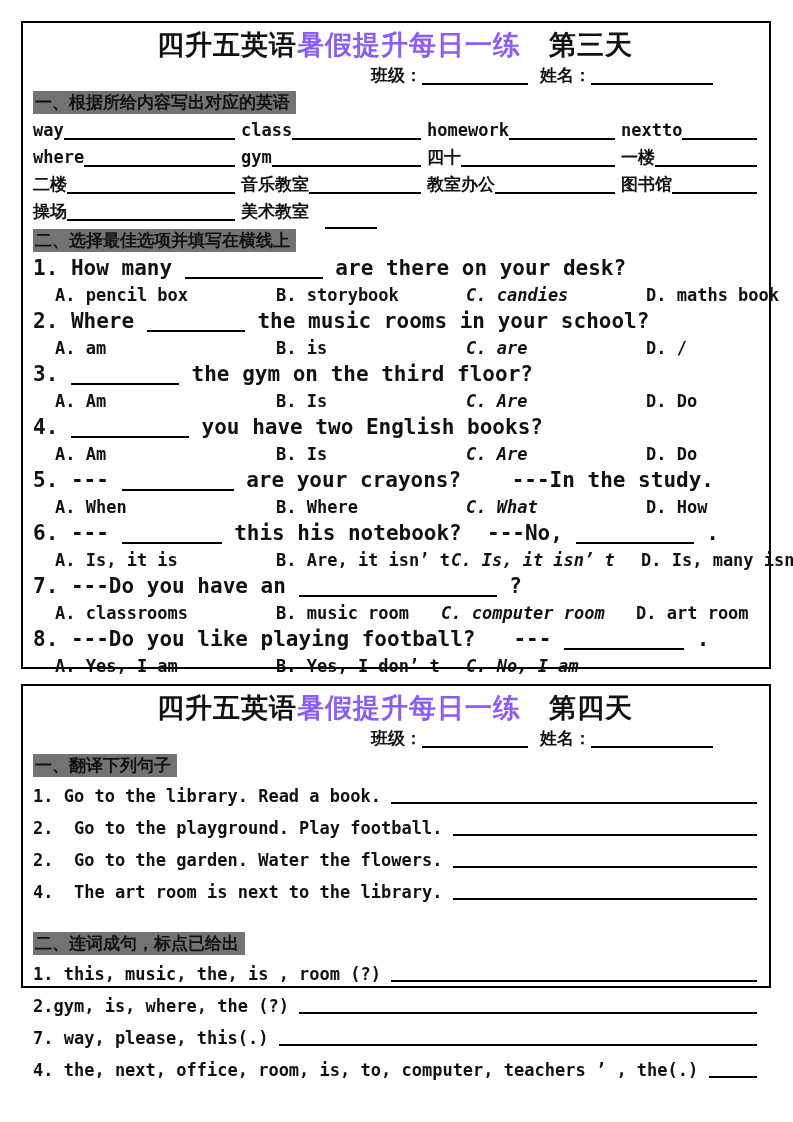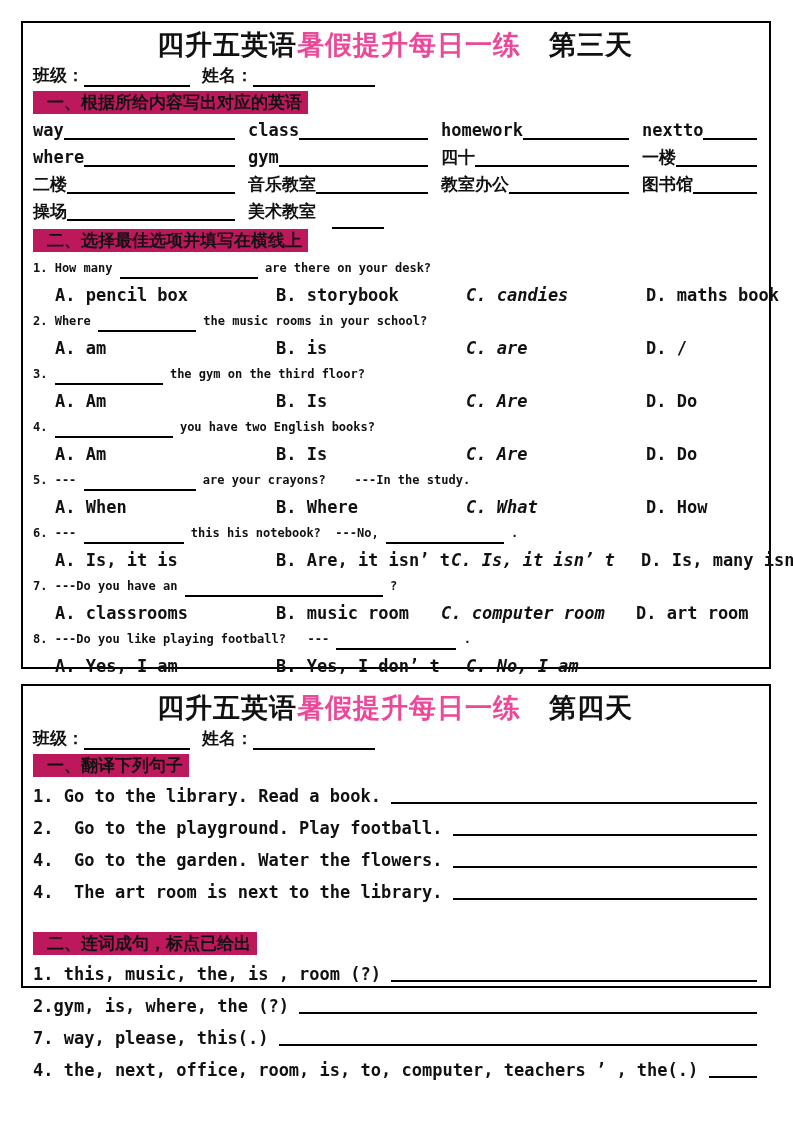--- a/index.html
+++ b/index.html
@@ -24,52 +24,53 @@
   .page1{top:21px;height:648px;}
   .page2{top:684px;height:304px;}
 
   .title{
     text-align:center;
     font-size:27px;
     line-height:36px;
     letter-spacing:1px;
     white-space:pre;
   }
-  .red{color:#ec4899;}
+  .red{color:#8b5cf6;}
   .title-gap{display:inline-block;width:28px;}
 
   .idline{
     display:flex;
-    align-items:flex-end;
+    align-items:center;
     font-size:17px;
     line-height:24px;
+    margin-left:338px;
     margin-top:0;
     white-space:pre;
   }
   .idline .blank{margin-right:12px;}
 
   .secthead{margin:3px 0 2px 0;font-size:17px;line-height:25px;}
-  .hl{background:#be185d;padding:1px 6px 2px 14px;}
+  .hl{background:#737373;padding:1px 6px 2px 2px;}
 
   .blank{
     display:inline-block;
     border-bottom:2px solid #000000;
     height:17px;
     vertical-align:bottom;
   }
   .grow{flex:1 1 auto;}
 
   
-  .vocab{display:grid;grid-template-columns:202px 180px 188px 1fr;column-gap:13px;font-size:17px;}
+  .vocab{display:grid;grid-template-columns:202px 180px 188px 1fr;column-gap:6px;font-size:17px;}
   .vcell{display:flex;align-items:flex-end;line-height:27px;white-space:pre;}
   .vcell .blank{flex:1 1 auto;margin-bottom:4px;}
   .vcell.short-drop .blank{flex:0 0 52px;margin-left:16px;margin-bottom:-4px;}
 
   
-  .qline{display:flex;align-items:flex-end;font-size:12px;line-height:26.5px;white-space:pre;}
+  .qline{display:flex;align-items:flex-end;font-size:21px;line-height:26.5px;white-space:pre;}
   .qline .blank{margin-bottom:3px;}
   .opts{display:flex;font-size:17px;line-height:26.5px;padding-left:22px;white-space:pre;}
   .opt1{flex:0 0 185px;}
   .opt2{flex:0 0 190px;margin-left:36px;}
   .opt3{flex:0 0 180px;font-style:italic;}
   .opt4{flex:1 1 auto;}
 
   
   .sline{display:flex;align-items:center;font-size:17px;line-height:32px;white-space:pre;}
   .sline .blank{margin-bottom:4px;}
@@ -145,21 +146,21 @@
 
     <div class="idline">
       <span>班级：</span><span class="blank" style="width:106px"></span>
       <span>姓名：</span><span class="blank" style="width:122px"></span>
     </div>
 
     <div class="secthead"><span class="hl">一、翻译下列句子</span></div>
 
     <div class="sline"><span>1. Go to the library. Read a book. </span><span class="blank grow"></span></div>
     <div class="sline"><span>2.  Go to the playground. Play football. </span><span class="blank grow"></span></div>
-    <div class="sline"><span>4.  Go to the garden. Water the flowers. </span><span class="blank grow"></span></div>
+    <div class="sline"><span>2.  Go to the garden. Water the flowers. </span><span class="blank grow"></span></div>
     <div class="sline"><span>4.  The art room is next to the library. </span><span class="blank grow"></span></div>
 
     <div class="secthead" style="margin-top:23px"><span class="hl">二、连词成句，标点已给出</span></div>
 
     <div class="sline"><span>1. this, music, the, is , room (?) </span><span class="blank grow"></span></div>
     <div class="sline"><span>2.gym, is, where, the (?) </span><span class="blank grow"></span></div>
     <div class="sline"><span>7. way, please, this(.) </span><span class="blank grow"></span></div>
     <div class="sline"><span>4. the, next, office, room, is, to, computer, teachers ’ , the(.) </span><span class="blank grow"></span></div>
     <div class="sline cont-line"><span class="blank"></span></div>
 

